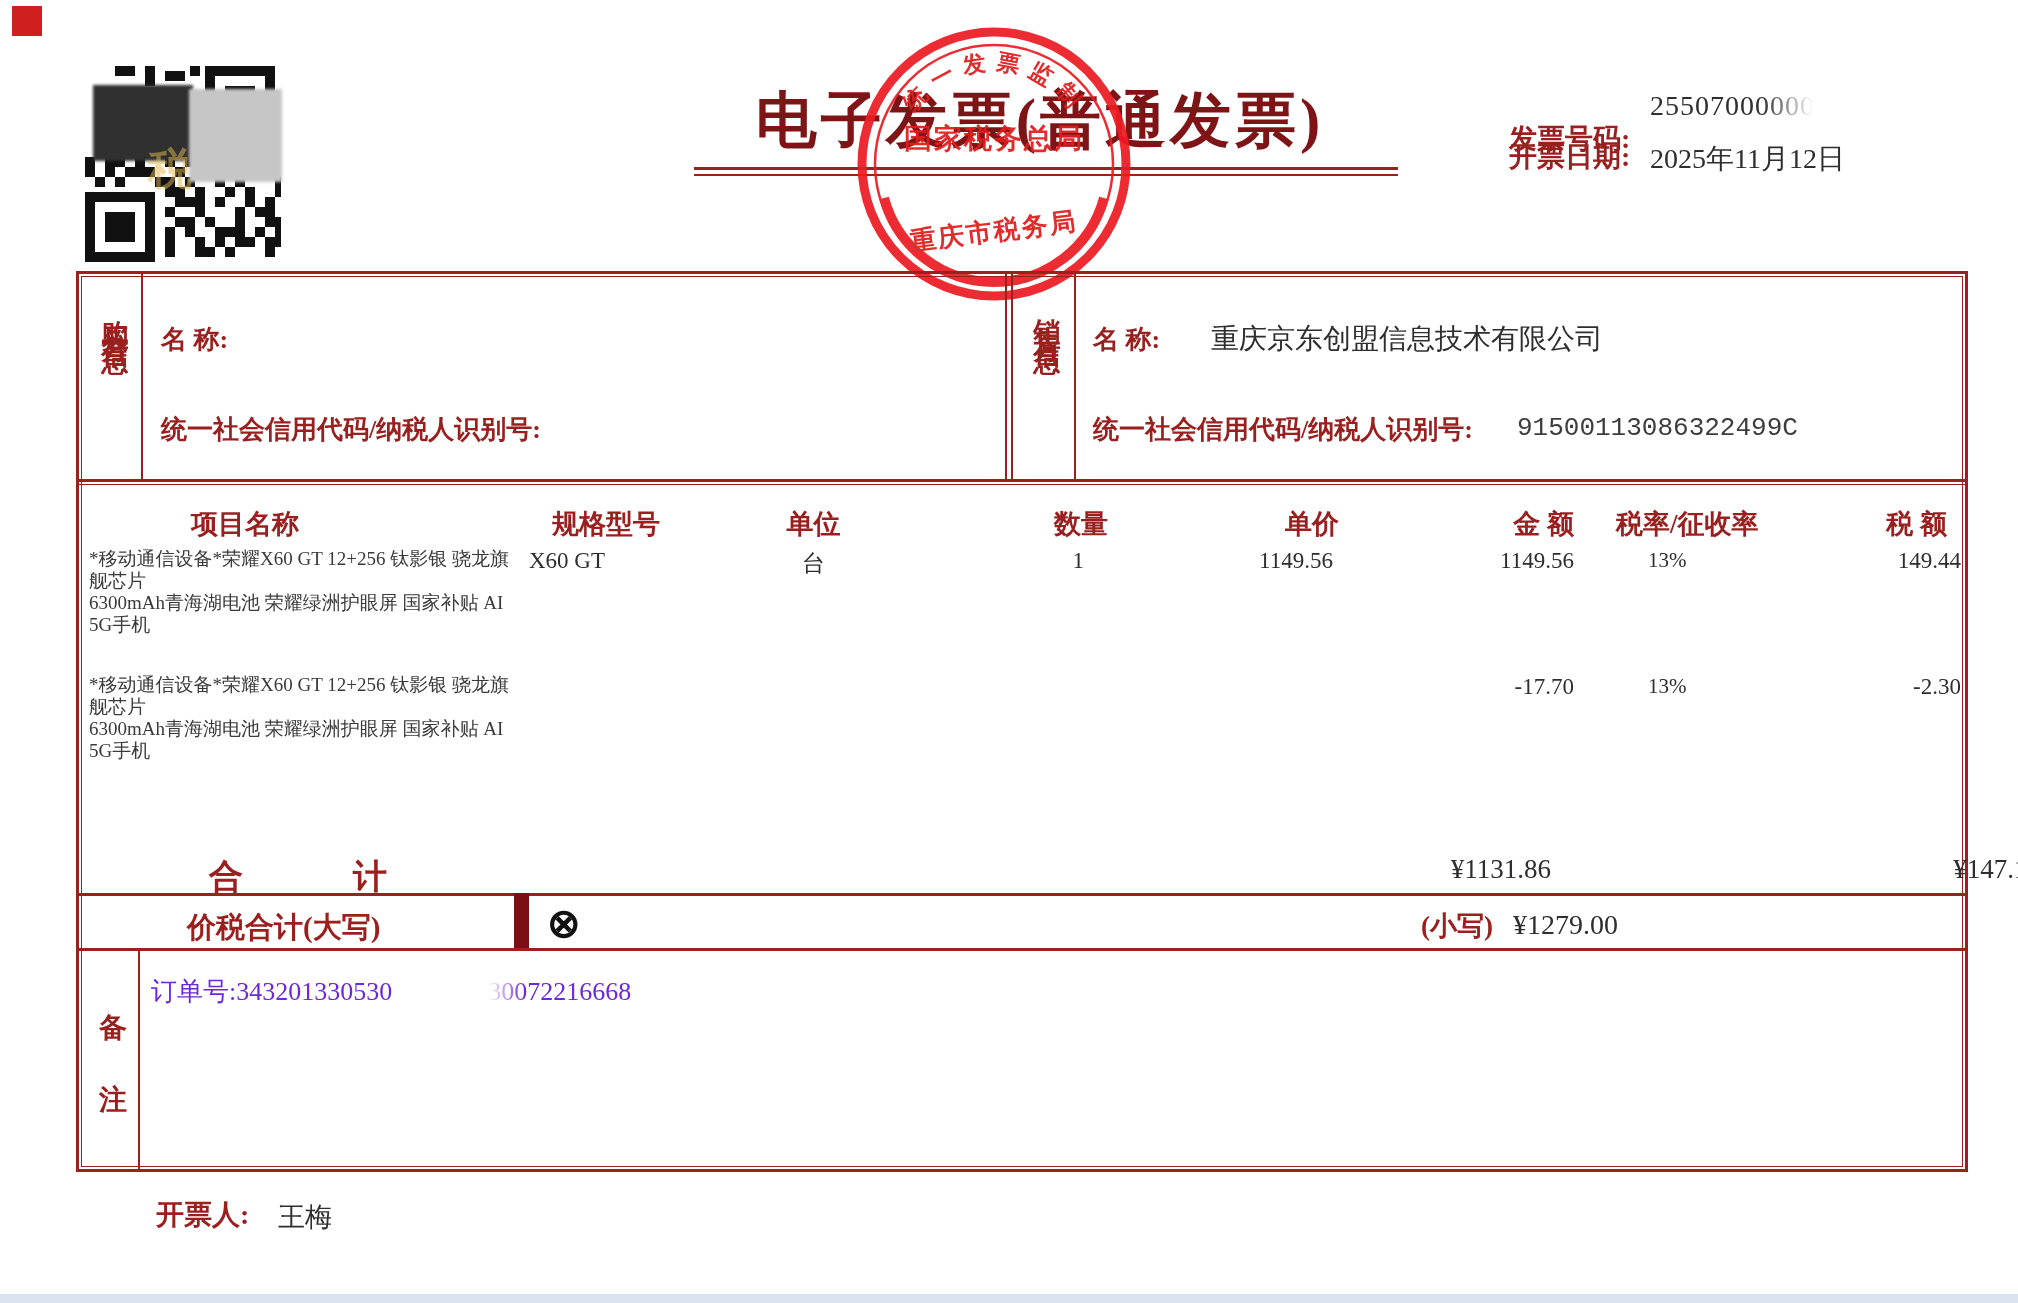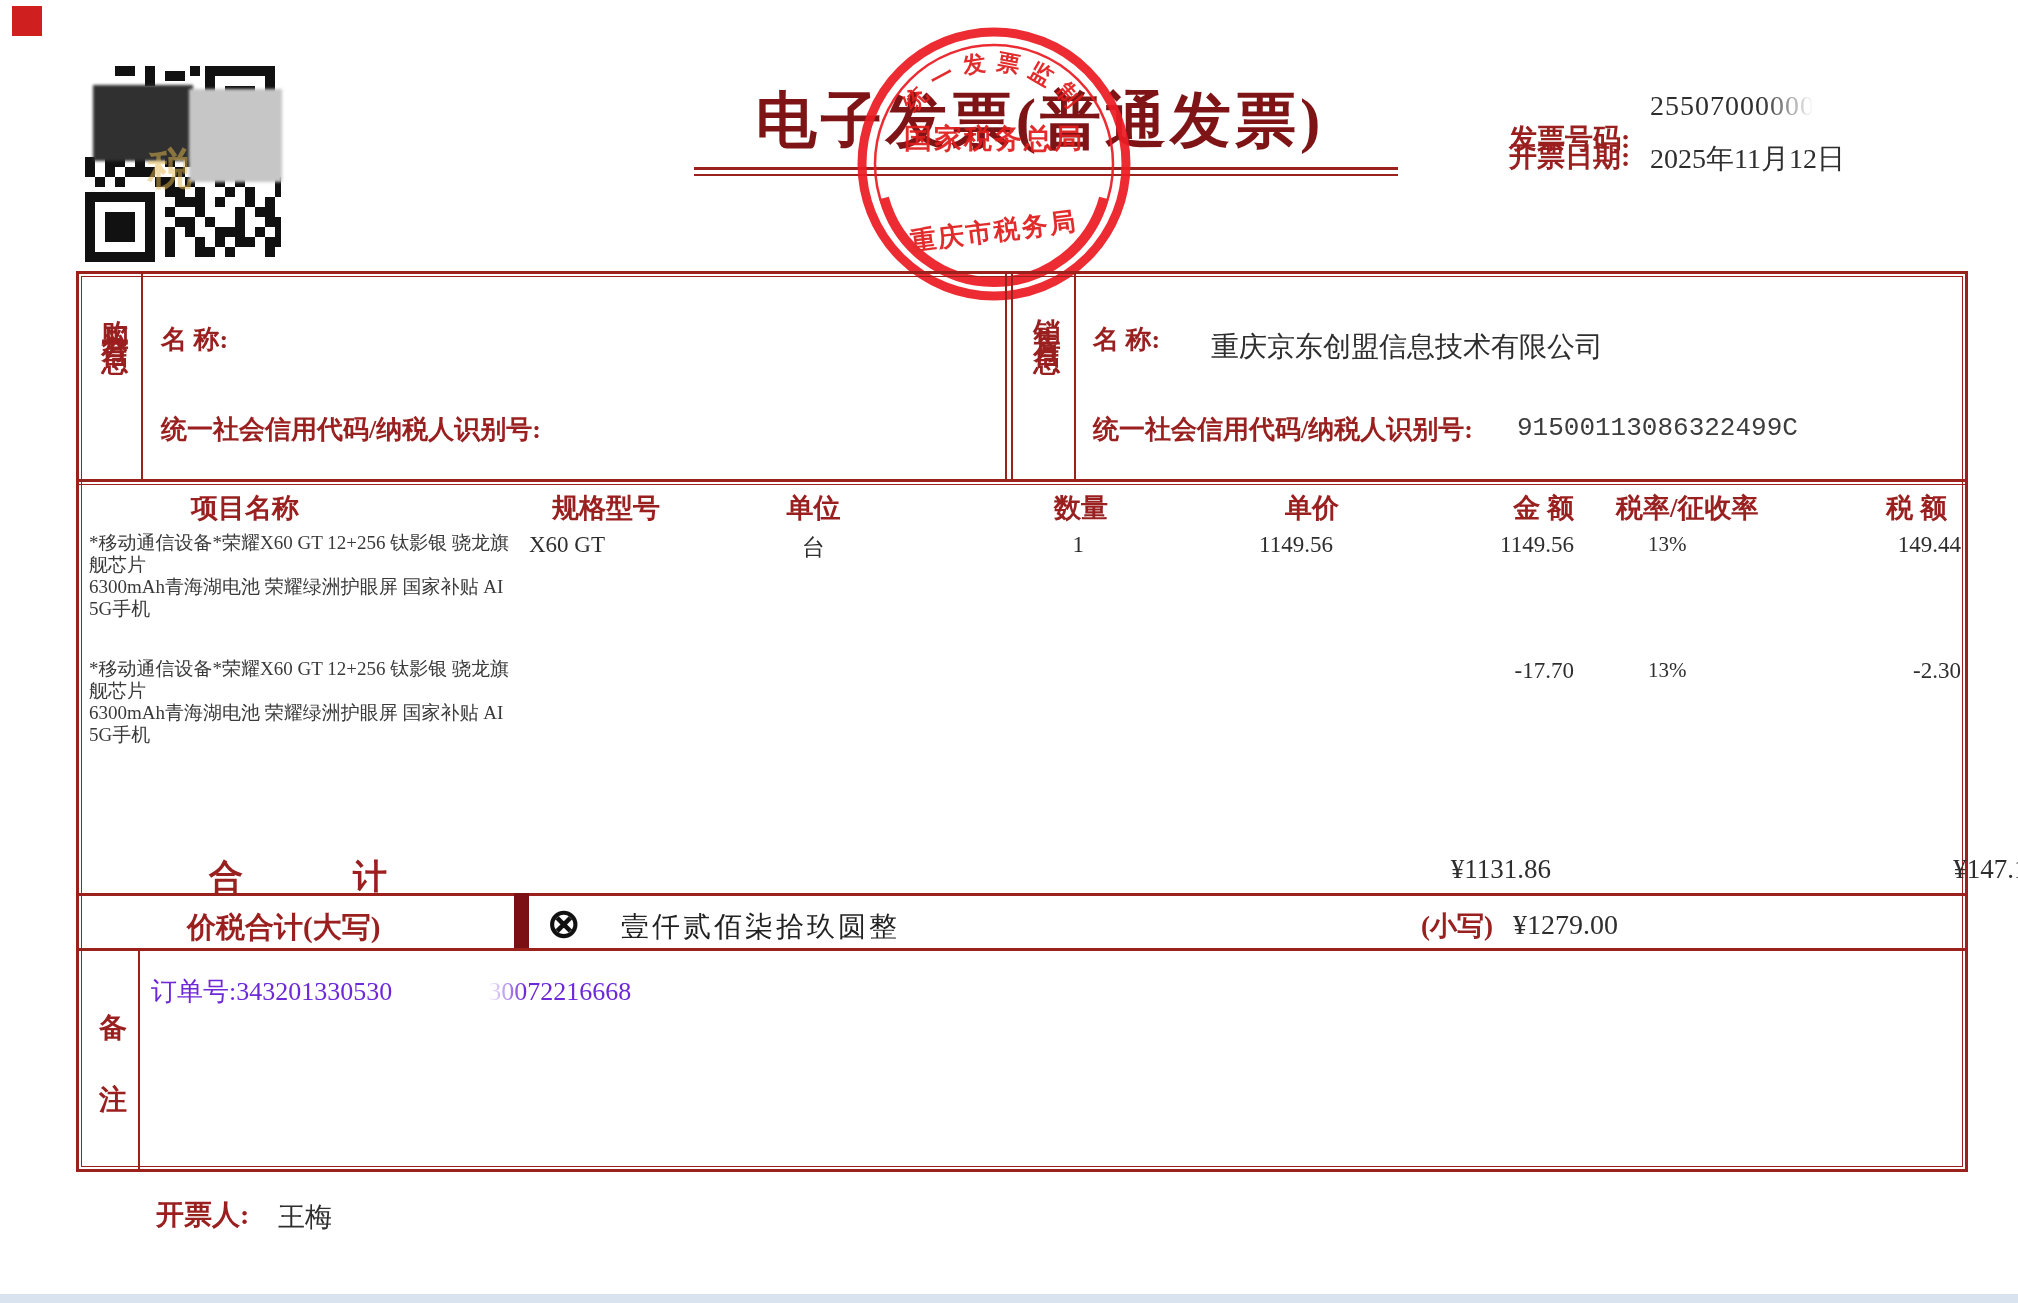--- a/index.html
+++ b/index.html
@@ -43,21 +43,21 @@
   
   #box{left:76px;top:271px;width:1892px;height:901px;border:3px solid #9b211d;box-sizing:border-box;}
   #box::before{content:"";position:absolute;inset:2px;border:1px solid #9b211d;pointer-events:none;}
 
   
   .side-label{writing-mode:vertical-lr;text-orientation:upright;font-size:27px;font-weight:bold;
               color:#9a2020;letter-spacing:7px;}
   #buyer-side{left:18px;top:24px;height:168px;}
   #seller-side{left:950px;top:24px;height:168px;}
   .party-label{font-size:26px;}
-  .party-value{font-size:28px;margin-top:8px;}
+  .party-value{font-size:28px;}
 
   
   #items{left:0;top:208px;width:1886px;}
   .trow{display:flex;width:1886px;}
   .c-name{width:442px;box-sizing:border-box;}
   .c-spec{width:170px;box-sizing:border-box;}
   .c-unit{width:245px;box-sizing:border-box;text-align:center;}
   .c-qty{width:200px;box-sizing:border-box;text-align:right;}
   .c-price{width:265px;box-sizing:border-box;text-align:right;}
   .c-amt{width:215px;box-sizing:border-box;text-align:right;}
@@ -193,21 +193,21 @@
 
     <div class="abs lbl party-label" style="left:1014px;top:48px;">名 称:</div>
     <div class="abs val party-value" style="left:1132px;top:46px;">重庆京东创盟信息技术有限公司</div>
     <div class="abs lbl party-label" style="left:1014px;top:138px;">统一社会信用代码/纳税人识别号:</div>
     <div class="abs" style="left:1438px;top:139px;font-family:'Liberation Mono',monospace;font-size:26px;color:#3c3c3c;">91500113086322499C</div>
 
     <div class="hline" style="left:0;top:205px;width:1886px;height:2.5px;"></div>
     <div class="hline" style="left:0;top:210px;width:1886px;height:1px;"></div>
 
     <div class="abs" id="items">
-      <div class="trow" style="margin-top:8px;font-family:Liberation Serif, serif;">
+      <div class="trow" style="margin-top:24px;font-family:Liberation Serif, serif;">
         <div class="th c-name">项目名称</div>
         <div class="th c-spec">规格型号</div>
         <div class="th c-unit">单位</div>
         <div class="th c-qty">数量</div>
         <div class="th c-price">单价</div>
         <div class="th c-amt">金 额</div>
         <div class="th c-rate">税率/征收率</div>
         <div class="th c-tax">税 额</div>
       </div>
 
@@ -242,21 +242,20 @@
 
     <div class="abs lbl" id="sum-label">合　　　计</div>
     <div class="abs val" id="sum-amount">¥1131.86</div>
     <div class="abs val" id="sum-tax">¥147.14</div>
 
     <div class="hline" style="left:0;top:619px;width:1886px;height:2.5px;"></div>
 
     <div class="abs lbl" id="grand-label">价税合计(大写)</div>
     <div class="abs" id="grand-bar"></div>
     <div class="abs" id="grand-symbol">⊗</div>
-    <div class="abs" id="grand-words">壹仟贰佰柒拾玖圆整</div>
     <div class="abs lbl" id="grand-small-label">(小写)</div>
     <div class="abs val" id="grand-figures">¥1279.00</div>
 
     <div class="hline" style="left:0;top:674px;width:1886px;height:2.5px;"></div>
 
     <div class="abs" id="remark-side">
       <span>备</span>
       <span>注</span>
     </div>
     <div class="vline" style="left:59px;top:676px;width:1.5px;height:222px;"></div>

